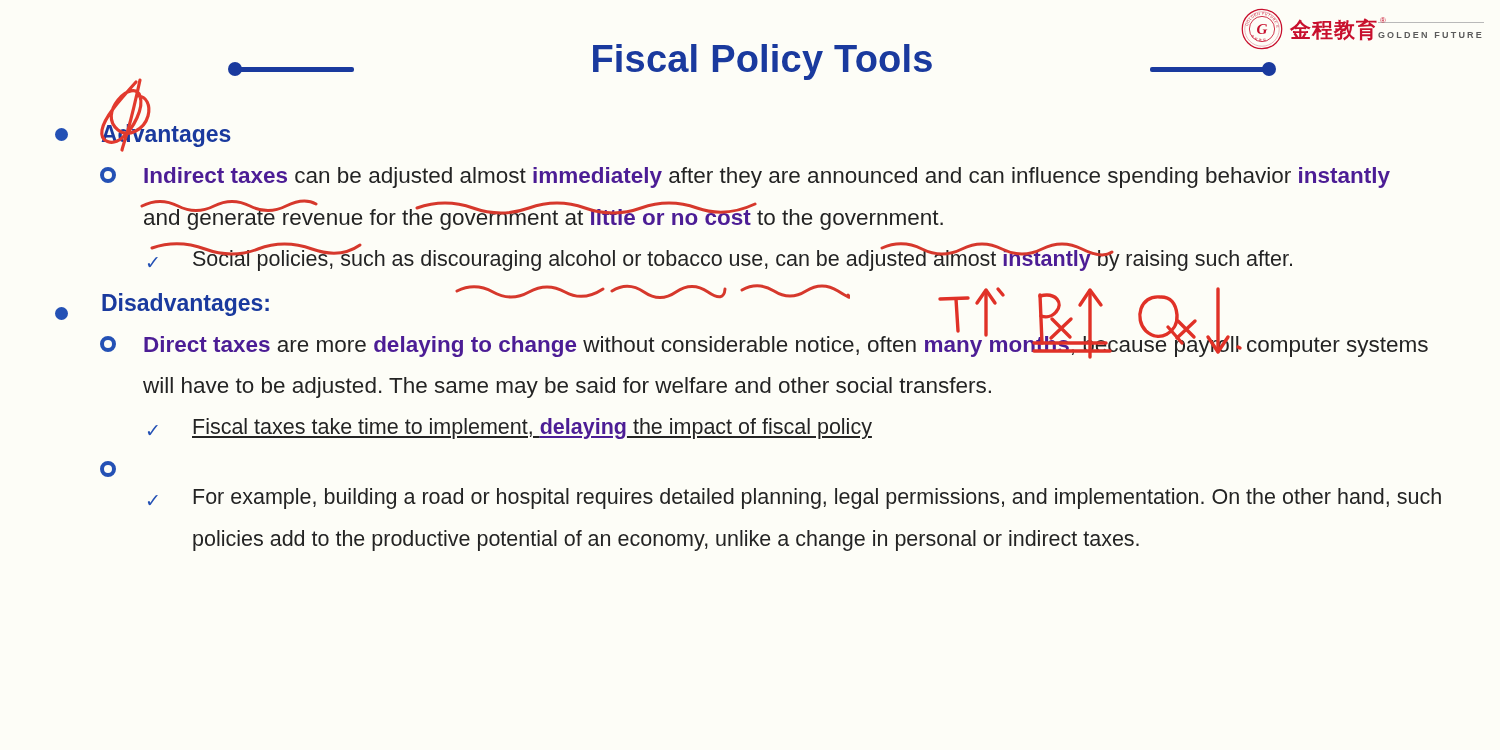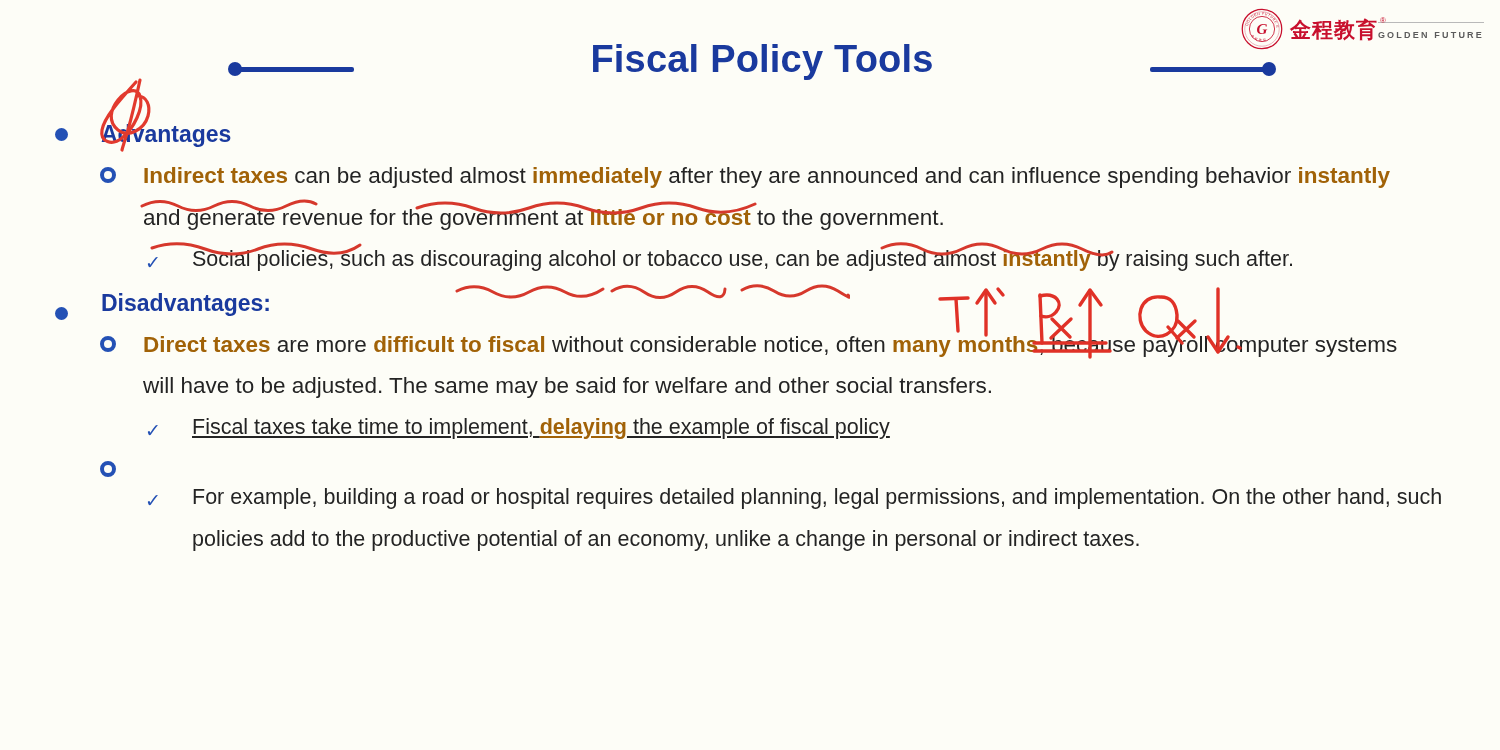--- a/index.html
+++ b/index.html
@@ -106,21 +106,21 @@
     flex: 0 0 auto;
     width: 16px; height: 16px;
     margin-top: 14px; margin-right: 31px;
     color: #2451b5; font-size: 19px; line-height: 1;
   }
   .lvl3-text {
     font-size: 21.5px; line-height: 1.95;
     color: #242424; max-width: 1290px;
   }
 
-  b.hl { color: #a16207; font-weight: bold; }
+  b.hl { color: #4c1d95; font-weight: bold; }
   .u { text-decoration: underline; text-underline-offset: 2px; }
 
   
   .ink { position: absolute; pointer-events: none; }
   #ink-advantages { left: 88px; top: 78px; }
   #ink-wave-1 { left: 140px; top: 196px; }
   #ink-wave-2 { left: 415px; top: 196px; }
   #ink-wave-3 { left: 150px; top: 238px; }
   #ink-wave-4 { left: 880px; top: 238px; }
   #ink-wave-5 { left: 455px; top: 281px; }
@@ -189,26 +189,26 @@
       <span class="lvl3-text"><span>Social policies, such as discouraging alcohol or tobacco use, can be adjusted almost </span><b class="hl">instantly</b><span> by raising such after.</span></span>
     </div>
 
     <div class="row lvl1" style="margin-top:6px;align-items:flex-end;">
       <span class="bullet-disc"></span>
       <span class="lvl1-text">Disadvantages:</span>
     </div>
 
     <div class="row lvl2">
       <span class="bullet-ring"></span>
-      <span class="lvl2-text"><b class="hl">Direct taxes</b><span> are more </span><b class="hl">difficult to fiscal</b><span> without considerable notice, often </span><b class="hl">many months</b><span>, because payroll computer systems will have to be adjusted. The same may be said for welfare and other social transfers.</span></span>
+      <span class="lvl2-text"><b class="hl">Direct taxes</b><span> are more </span><b class="hl">delaying to change</b><span> without considerable notice, often </span><b class="hl">many months</b><span>, because payroll computer systems will have to be adjusted. The same may be said for welfare and other social transfers.</span></span>
     </div>
 
     <div class="row lvl3">
       <span class="bullet-check">✓</span>
-      <span class="lvl3-text"><span class="u">Fiscal taxes take time to implement, </span><b class="hl u">delaying</b><span class="u"> the example of fiscal policy</span></span>
+      <span class="lvl3-text"><span class="u">Fiscal taxes take time to implement, </span><b class="hl u">delaying</b><span class="u"> the impact of fiscal policy</span></span>
     </div>
 
     <div class="row lvl2">
       <span class="bullet-ring"></span>
     </div>
 
     <div class="row lvl3">
       <span class="bullet-check">✓</span>
       <span class="lvl3-text"><span>For example, building a road or hospital requires detailed planning, legal permissions, and implementation. On the other hand, such policies add to the productive potential of an economy, unlike a change in personal or indirect taxes.</span></span>
     </div>

